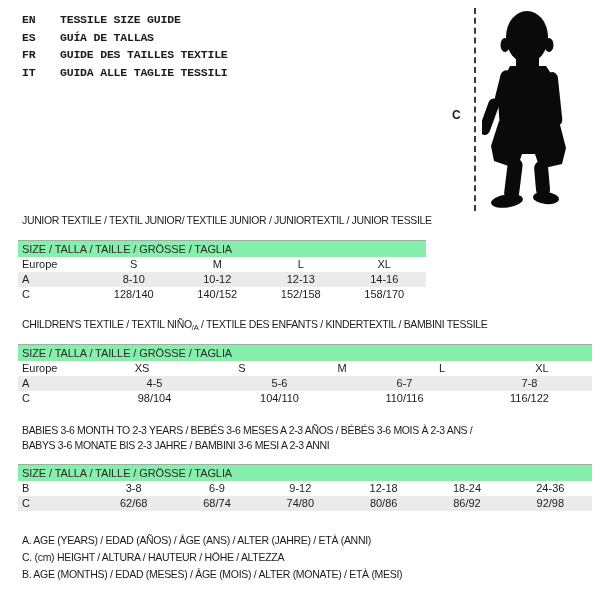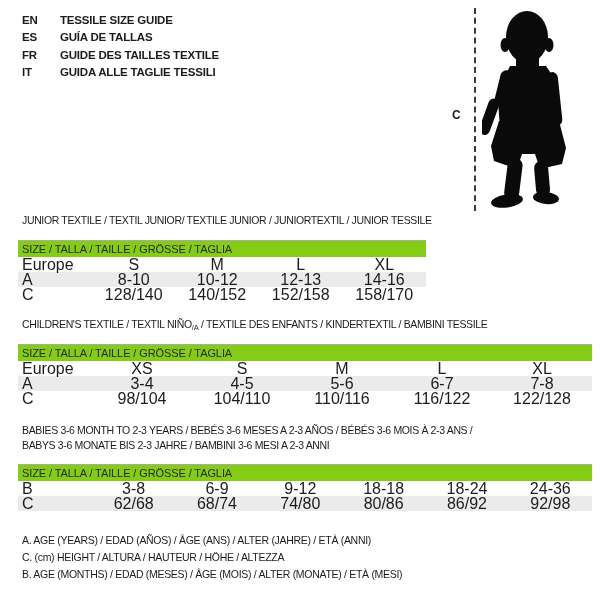--- a/index.html
+++ b/index.html
@@ -10,21 +10,21 @@
     color: #1c1c1c;
   }
   .canvas {
     position: relative;
     width: 600px; height: 600px;
     background: #ffffff;
     overflow: hidden;
   }
 
   
-  .lang-block { position: absolute; left: 22px; top: 11px; }
+  .lang-block { position: absolute; left: 22px; top: 11px; font-family: Liberation Mono, monospace; }
   .lang-row { display: flex; height: 17.5px; align-items: center; }
   .lang-code, .lang-label {
     font-weight: bold; font-size: 11.5px; letter-spacing: -0.2px;
     white-space: nowrap;
   }
   .lang-code { width: 38px; }
 
   
   .fig-line {
     position: absolute; left: 474px; top: 8px; height: 203px;
@@ -45,25 +45,25 @@
     position: absolute; top: 0; left: 4px; margin: 0;
     font-size: 10.5px; font-weight: normal; letter-spacing: -0.35px;
     line-height: 15px; white-space: nowrap;
   }
   .sub { font-size: 7.5px; vertical-align: -2px; letter-spacing: -0.2px; }
   .stable { position: absolute; left: 0; width: 100%; }
   .s1 .stable, .s2 .stable { top: 27px; }
   .s3 .stable { top: 41px; }
   .thead {
     height: 16px; line-height: 16px;
-    background: #84cc16; border-top: 1px solid #a9a9a9;
+    background: #86efac; border-top: 1px solid #a9a9a9;
     padding-left: 4px; font-size: 11px; color: #2a2a2a;
     letter-spacing: -0.1px;
   }
-  .trow { display: flex; height: 15px; line-height: 15px; font-size: 16px; }
+  .trow { display: flex; height: 15px; line-height: 15px; font-size: 11px; }
   .trow.shaded { background: #ebebeb; }
   .cl { width: 70px; padding-left: 4px; }
   .cv { flex: 1; text-align: center; }
 
   
   .notes { position: absolute; left: 22px; top: 532px; }
   .note-line {
     font-size: 10.5px; font-weight: normal; letter-spacing: -0.3px;
     line-height: 17px; white-space: nowrap;
   }
@@ -147,50 +147,48 @@
       <div class="trow">
         <span class="cl">Europe</span>
         <span class="cv">XS</span>
         <span class="cv">S</span>
         <span class="cv">M</span>
         <span class="cv">L</span>
         <span class="cv">XL</span>
       </div>
       <div class="trow shaded">
         <span class="cl">A</span>
-        <span class="cv">3-4</span>
         <span class="cv">4-5</span>
         <span class="cv">5-6</span>
         <span class="cv">6-7</span>
         <span class="cv">7-8</span>
       </div>
       <div class="trow">
         <span class="cl">C</span>
         <span class="cv">98/104</span>
         <span class="cv">104/110</span>
         <span class="cv">110/116</span>
         <span class="cv">116/122</span>
-        <span class="cv">122/128</span>
       </div>
     </div>
   </section>
 
   <section class="size-section s3">
     <h2 class="sec-title">
         <span style="display:block">BABIES 3-6 MONTH TO 2-3 YEARS / BEBÉS 3-6 MESES A 2-3 AÑOS / BÉBÉS 3-6 MOIS À 2-3 ANS /</span>
         <span style="display:block">BABYS 3-6 MONATE BIS 2-3 JAHRE / BAMBINI 3-6 MESI A 2-3 ANNI</span>
       </h2>
     <div class="stable">
       <div class="thead">SIZE / TALLA / TAILLE / GRÖSSE / TAGLIA</div>
       <div class="trow">
         <span class="cl">B</span>
         <span class="cv">3-8</span>
         <span class="cv">6-9</span>
         <span class="cv">9-12</span>
-        <span class="cv">18-18</span>
+        <span class="cv">12-18</span>
         <span class="cv">18-24</span>
         <span class="cv">24-36</span>
       </div>
       <div class="trow shaded">
         <span class="cl">C</span>
         <span class="cv">62/68</span>
         <span class="cv">68/74</span>
         <span class="cv">74/80</span>
         <span class="cv">80/86</span>
         <span class="cv">86/92</span>

